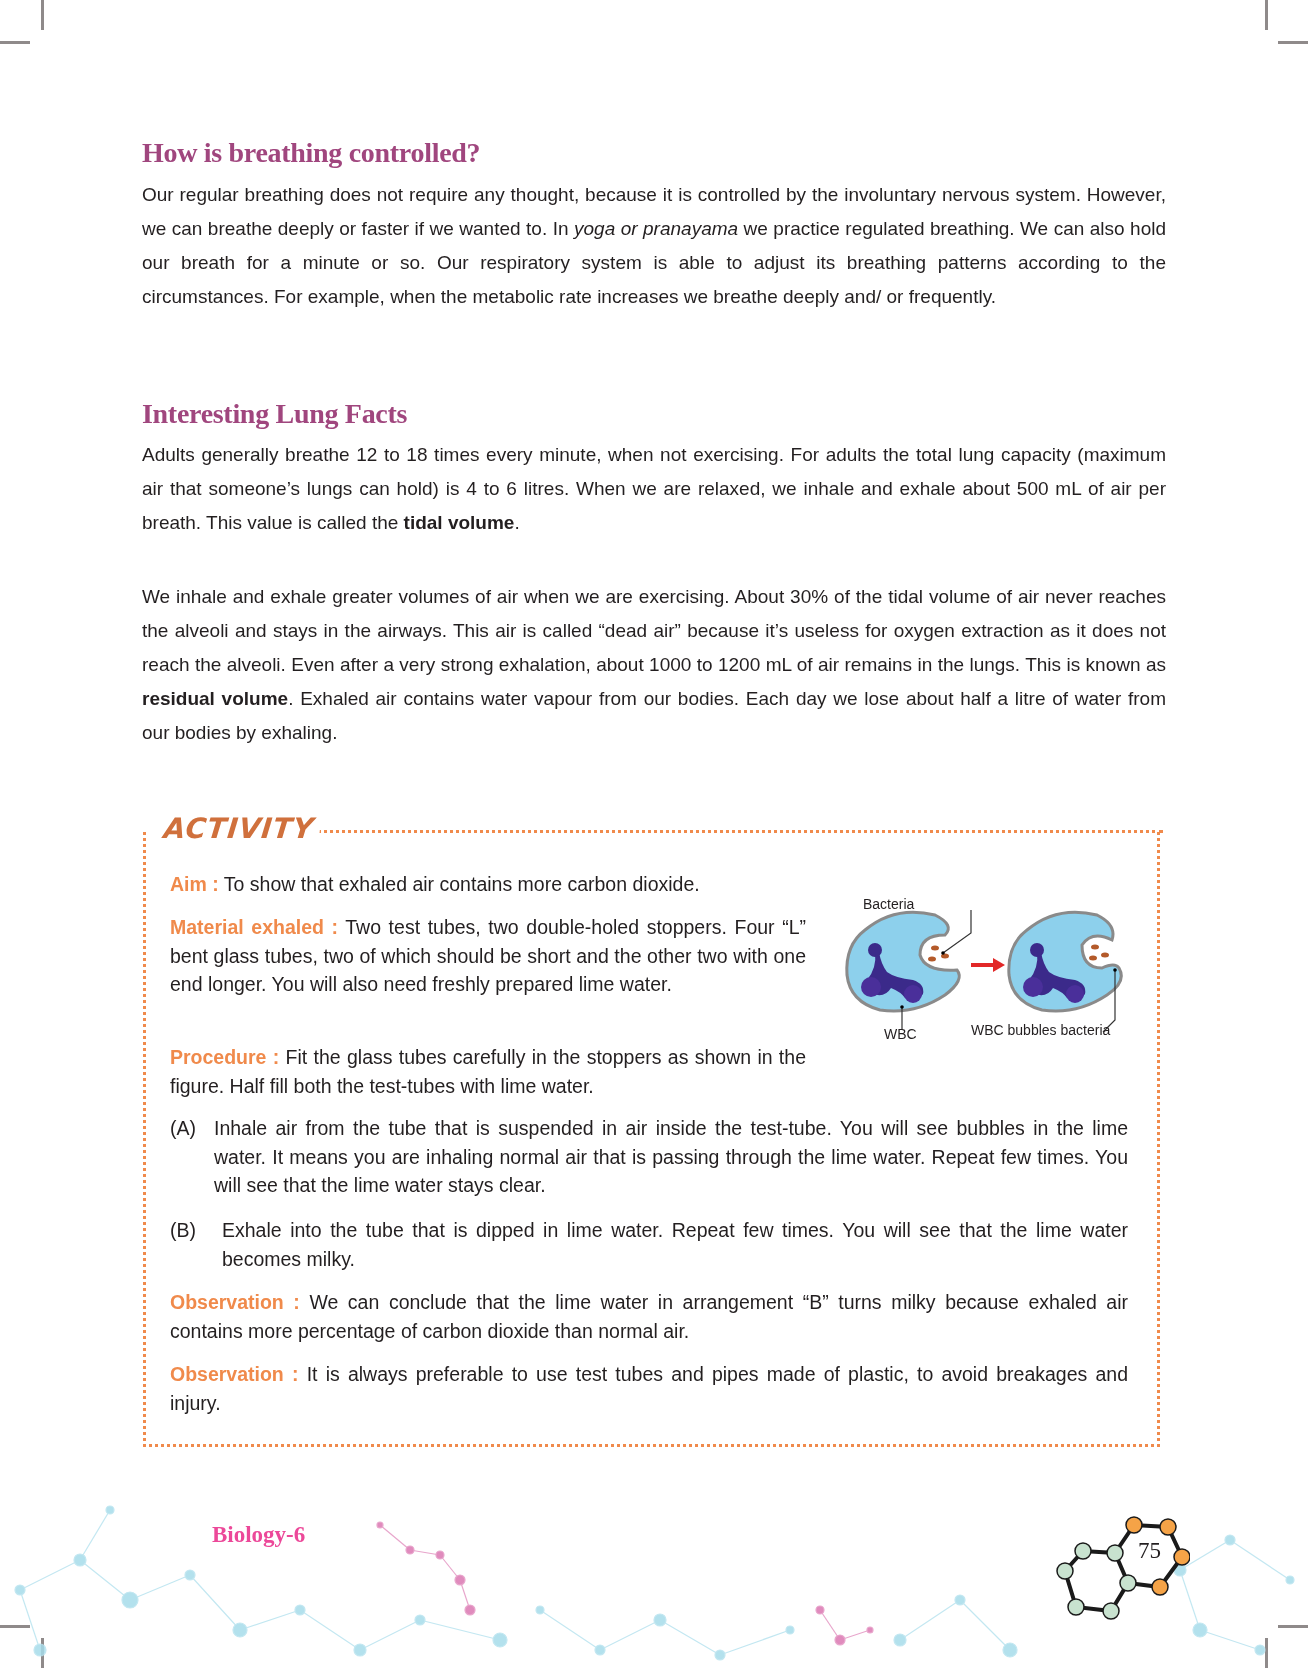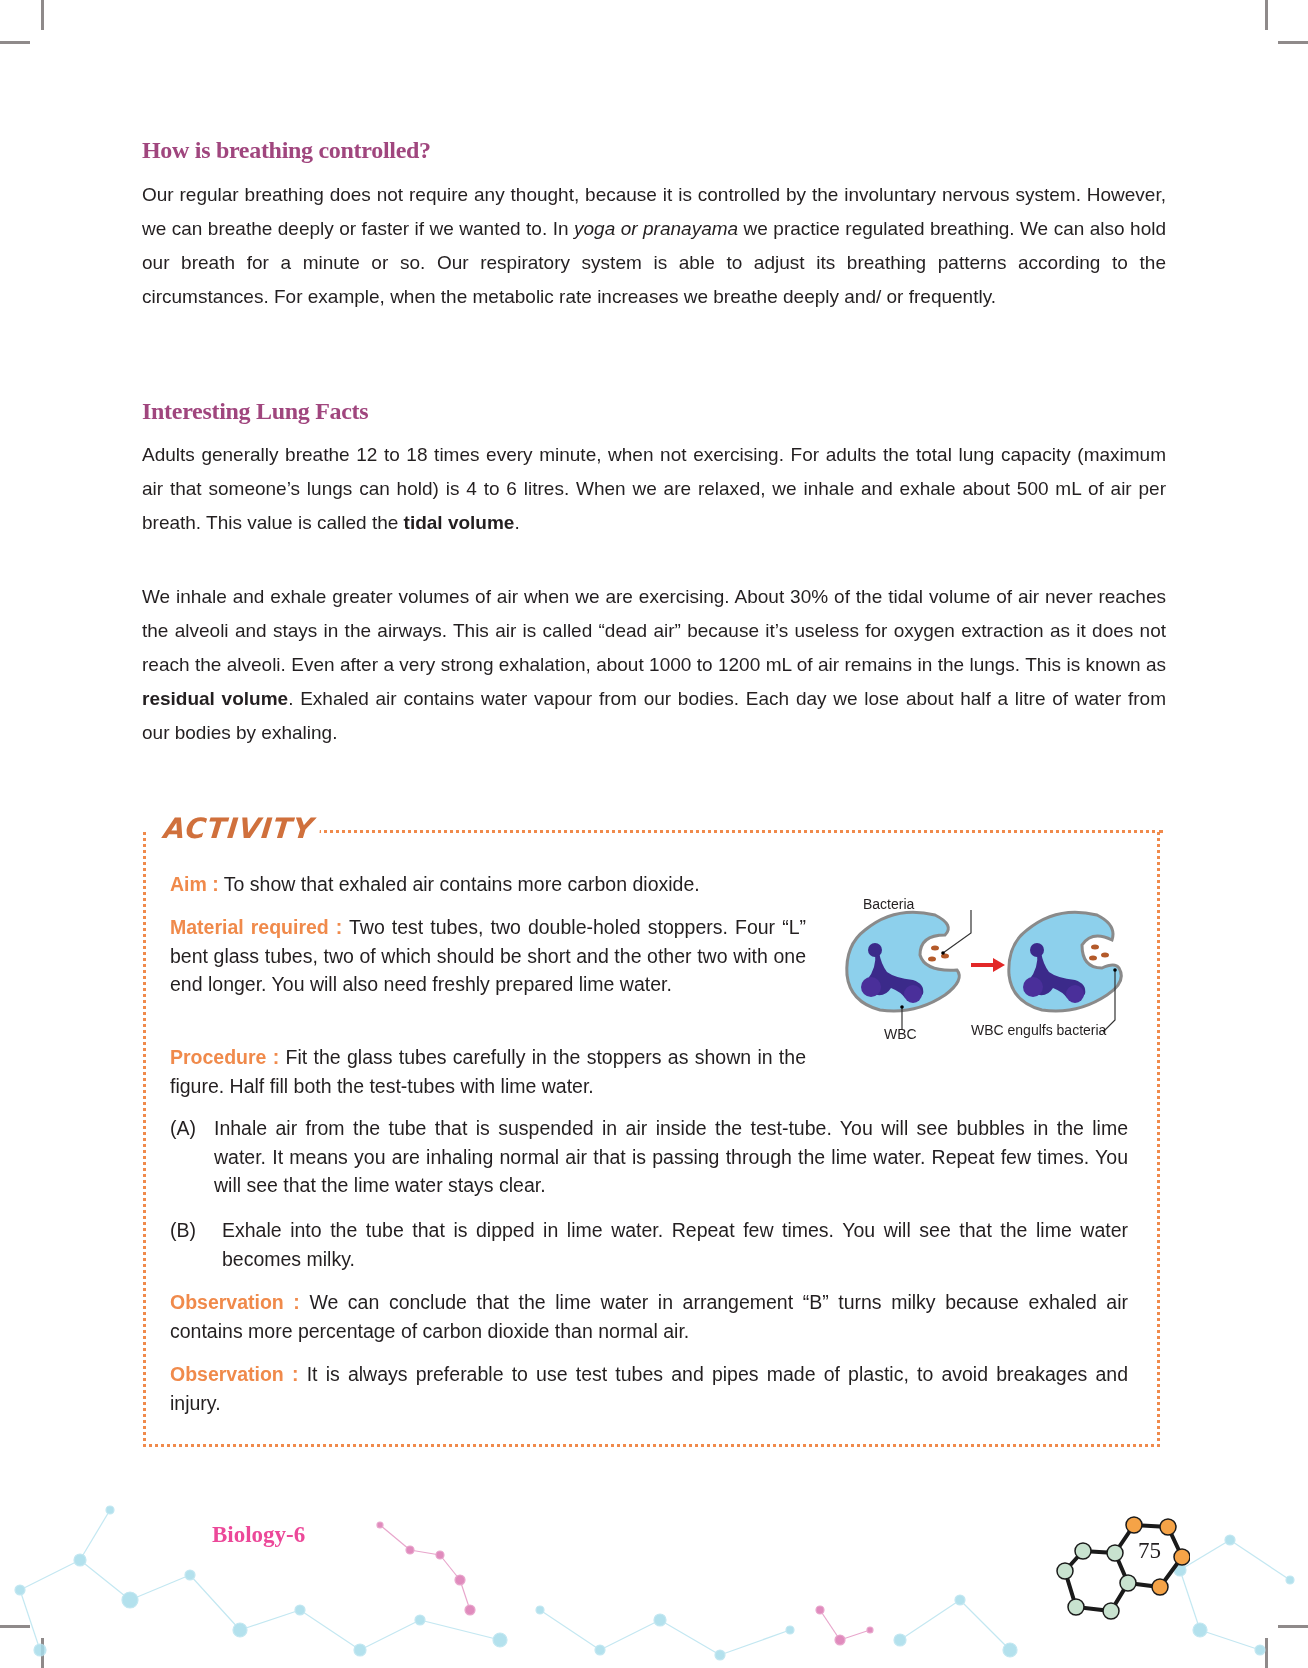--- a/index.html
+++ b/index.html
@@ -1,20 +1,20 @@
 <!DOCTYPE html>
 <html><head>
 <meta charset="utf-8">
 <style>
   html, body { margin:0; padding:0; }
   body { width:1308px; height:1668px; position:relative; background:#ffffff; overflow:hidden;
          font-family:"Liberation Sans", sans-serif; color:#231f20; }
   .crop { position:absolute; background:#8f8a8a; }
   .h { position:absolute; left:142px; font-family:"Liberation Serif", serif; font-weight:bold;
-       color:#a0467e; font-size:24px; letter-spacing:-0.3px; }
+       color:#a0467e; font-size:28px; letter-spacing:-0.3px; }
   .para { position:absolute; left:142px; width:1024px; font-size:19px; line-height:34px;
           text-align:justify; color:#231f20; }
   .para b { font-weight:bold; }
   .para i { font-style:italic; }
   .activity-box { position:absolute; left:143px; top:832px; width:1017px; height:615px;
                   border-left:3px dotted #f08a4b; border-right:3px dotted #f08a4b;
                   border-bottom:3px dotted #f08a4b; box-sizing:border-box; }
   .activity-top-line { position:absolute; left:305px; top:830px; width:858px; border-top:3px dotted #f08a4b; }
   .activity-title { position:absolute; left:158px; top:812px; font-family:"DejaVu Sans", sans-serif;
                     font-weight:bold; font-style:italic; font-size:28px; color:#d0703c;
@@ -53,21 +53,21 @@
 </div>
 
 <div class="activity-box"></div>
 <div class="activity-top-line"></div>
 <div class="activity-title">ACTIVITY</div>
 
 <div class="act" style="left:170px;top:870px;width:640px;">
   <span class="lbl">Aim :</span><span> To show that exhaled air contains more carbon dioxide.</span>
 </div>
 <div class="act" style="left:170px;top:913px;width:636px;">
-  <span class="lbl">Material required :</span><span> Two test tubes, two double-holed stoppers. Four “L” bent glass tubes, two of which should be short and the other two with one end longer. You will also need freshly prepared lime water.</span>
+  <span class="lbl">Material exhaled :</span><span> Two test tubes, two double-holed stoppers. Four “L” bent glass tubes, two of which should be short and the other two with one end longer. You will also need freshly prepared lime water.</span>
 </div>
 <div class="act" style="left:170px;top:1043px;width:636px;">
   <span class="lbl">Procedure :</span><span>  Fit the glass tubes carefully in the stoppers as shown in the figure. Half fill both the test-tubes with lime water.</span>
 </div>
 
 <div class="act" style="left:170px;top:1114px;width:958px;">
   <span style="position:absolute;left:0;top:0;">(A)</span>
   <div style="margin-left:44px;">Inhale air from the tube that is suspended in air inside the test-tube.  You will see bubbles in the lime water. It means you are inhaling normal air that is passing through the lime water.  Repeat few times. You will see that  the lime water stays clear.</div>
 </div>
 <div class="act" style="left:170px;top:1216px;width:958px;">
@@ -109,21 +109,21 @@
       <circle cx="78" cy="104" r="9" fill="#4a2f9a"></circle>
       <ellipse cx="98" cy="57" rx="4" ry="2.5" fill="#b45a2a"></ellipse>
       <ellipse cx="96" cy="68" rx="4" ry="2.5" fill="#b45a2a"></ellipse>
       <ellipse cx="108" cy="65" rx="4" ry="2.5" fill="#b45a2a"></ellipse>
       <polyline points="118,80 118,130 106,142" fill="none" stroke="#333" stroke-width="1.2"></polyline>
       <circle cx="118" cy="80" r="1.8" fill="#000"></circle>
     </g>
   </svg>
   <div class="fig-label" style="left:28px;top:6px;">Bacteria</div>
   <div class="fig-label" style="left:49px;top:136px;">WBC</div>
-  <div class="fig-label" style="left:136px;top:132px;">WBC engulfs bacteria</div>
+  <div class="fig-label" style="left:136px;top:132px;">WBC bubbles bacteria</div>
 </div>
 
 <svg style="position:absolute;left:0;top:1480px;" width="1308" height="188" viewBox="0 0 1308 188">
   <g stroke="#b8e3ef" stroke-width="1.2" fill="#a6dcea" opacity="0.85">
     <line x1="20" y1="110" x2="80" y2="80"></line>
       <line x1="80" y1="80" x2="130" y2="120"></line>
       <line x1="130" y1="120" x2="190" y2="95"></line>
     <line x1="190" y1="95" x2="240" y2="150"></line>
       <line x1="240" y1="150" x2="300" y2="130"></line>
       <line x1="80" y1="80" x2="110" y2="30"></line>

